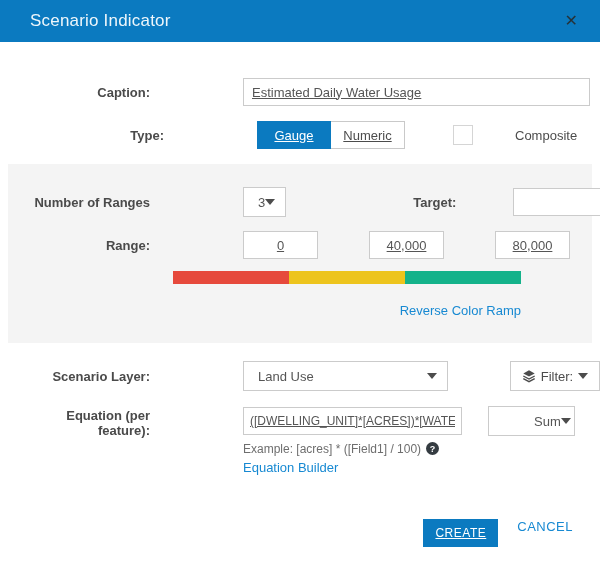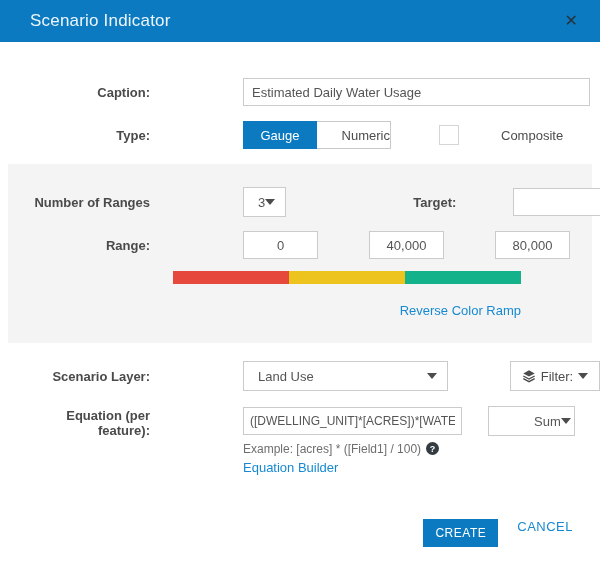--- a/index.html
+++ b/index.html
@@ -12,30 +12,30 @@
   .title{color:#eef6fb;font-size:17px;letter-spacing:.2px;flex:1;}
   .close{color:#263238;font-size:16px;cursor:pointer;line-height:1;padding:2px 4px;}
 
   
   .row{display:flex;align-items:center;gap:35px;}
   .lbl{width:150px;text-align:right;font-weight:bold;font-size:13px;color:#4a4a4a;flex:none;}
   .gap{width:23px;flex:none;}
 
   .body-pad{padding-top:36px;}
 
-  input,button{font-family:inherit;}
+  input,button{font-family:inherit;text-decoration:underline;}
   .tbox{border:1px solid #cbcbcb;background:#fff;height:28px;font-size:13px;color:#555;padding:0 8px;outline:none;}
 
   .caption-row .tbox{width:347px;}
 
-  .type-row{margin-top:15px;}
+  .type-row{margin-top:15px;padding-left:14px;}
   .segmented{display:flex;}
   .seg{height:28px;border:1px solid #c9c9c9;background:#fff;color:#4c4c4c;font-size:13px;padding:0 0;width:74px;cursor:pointer;}
   .seg.selected{background:var(--accent,#0b7ac0);border-color:var(--accent,#0b7ac0);color:#fff;}
-  .seg+.seg{border-left:none;text-align:right;}
+  .seg+.seg{border-left:none;}
   .checkbox{width:20px;height:20px;border:1px solid #d5d5d5;background:#fff;margin-left:13px;flex:none;cursor:pointer;}
   .cb-label{font-size:13px;margin-left:7px;color:#4c4c4c;}
 
   
   .gray-band{margin:15px 8px 0 8px;background:var(--band_bg,#f4f4f4);padding:23px 0 24px 0;}
   .gray-band .lbl{width:142px;}
   .select{border:1px solid #cbcbcb;background:#fff;height:30px;display:flex;align-items:center;font-size:13px;color:#555;padding:0 10px 0 14px;cursor:pointer;}
   .select .val{flex:1;}
   .caret{width:0;height:0;border-left:5px solid transparent;border-right:5px solid transparent;border-top:6px solid #4c4c4c;flex:none;}
   .num-select{width:100px;}

